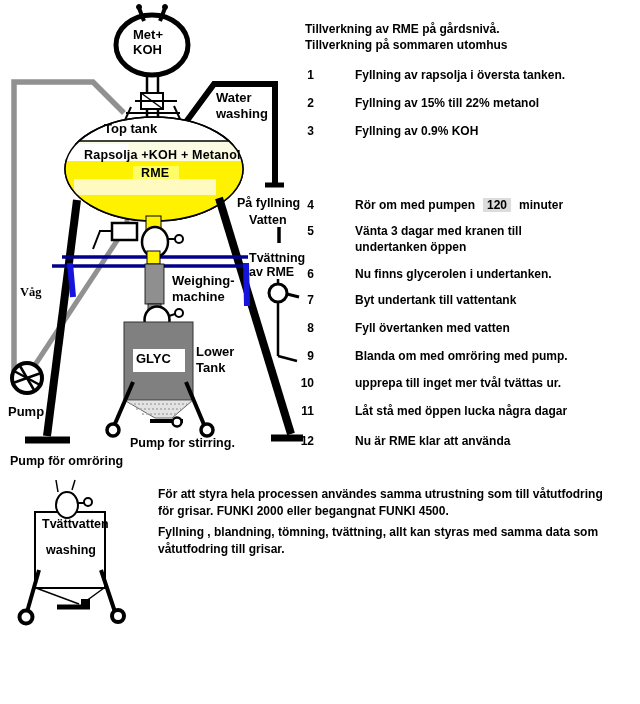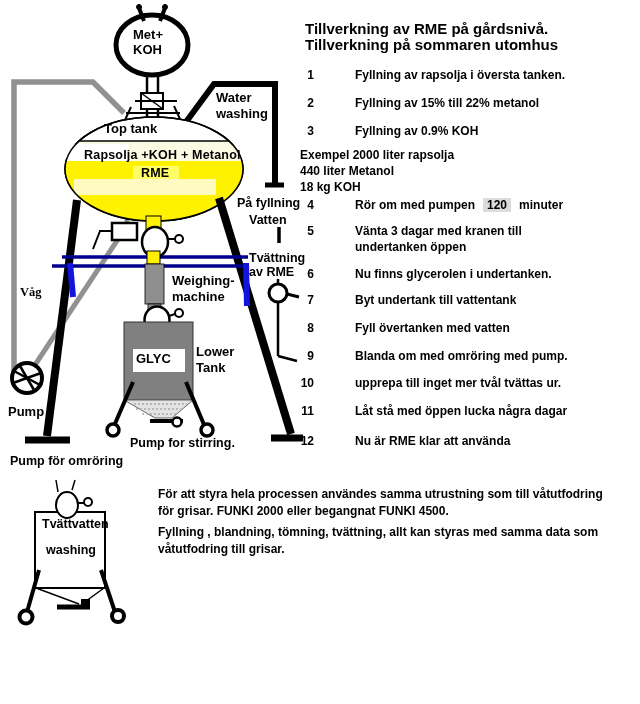--- a/index.html
+++ b/index.html
@@ -3,21 +3,21 @@
 <meta charset="utf-8">
 <style>
   html,body{margin:0;padding:0;background:#fff;}
   .canvas{
     position:relative;width:620px;height:704px;background:#ffffff;overflow:hidden;
     font-family:"Liberation Sans",sans-serif;font-weight:bold;color:#000;
   }
   .canvas svg{position:absolute;left:0;top:0;z-index:1;}
   .lbl{position:absolute;z-index:3;white-space:pre-line;font-size:12.5px;line-height:15px;}
   .lbl.big{font-size:13px;}
-  .title{position:absolute;left:305px;top:21px;z-index:3;font-size:15px;line-height:16px;white-space:pre-line;}
+  .title{position:absolute;left:305px;top:21px;z-index:3;font-size:12px;line-height:16px;white-space:pre-line;}
   .example{position:absolute;left:300px;top:147px;z-index:3;font-size:12px;line-height:16px;white-space:pre-line;}
   .step{position:absolute;left:0;width:640px;z-index:3;font-size:12px;line-height:16px;}
   .step .num{position:absolute;left:288px;width:26px;text-align:right;}
   .step .txt{position:absolute;left:355px;width:275px;white-space:pre-line;}
   .step .hl{background:#dcdcdc;padding:0 4px;margin:0 8px;}
   .para{position:absolute;left:158px;z-index:3;font-size:12px;line-height:17px;white-space:pre-line;width:480px;}
   .tanktext{letter-spacing:0.2px;}
 </style>
 </head>
 <body>
@@ -193,23 +193,20 @@
     </div>
   <div class="step" style="top:95px">
       <span class="num">2</span>
       <span class="txt">Fyllning av 15% till 22% metanol</span>
     </div>
   <div class="step" style="top:123px">
       <span class="num">3</span>
       <span class="txt">Fyllning av 0.9% KOH</span>
     </div>
 
-  <div class="example">Exempel  2000 liter rapsolja
-440 liter Metanol
-18 kg KOH</div>
 
   <div class="step" style="top:197px">
     <span class="num">4</span>
     <span class="txt"><span>Rör om med pumpen</span><span class="hl">120</span><span>minuter</span></span>
   </div>
 
   <div class="step" style="top:223px">
       <span class="num">5</span>
       <span class="txt">Vänta 3 dagar med kranen till
 undertanken öppen</span>

